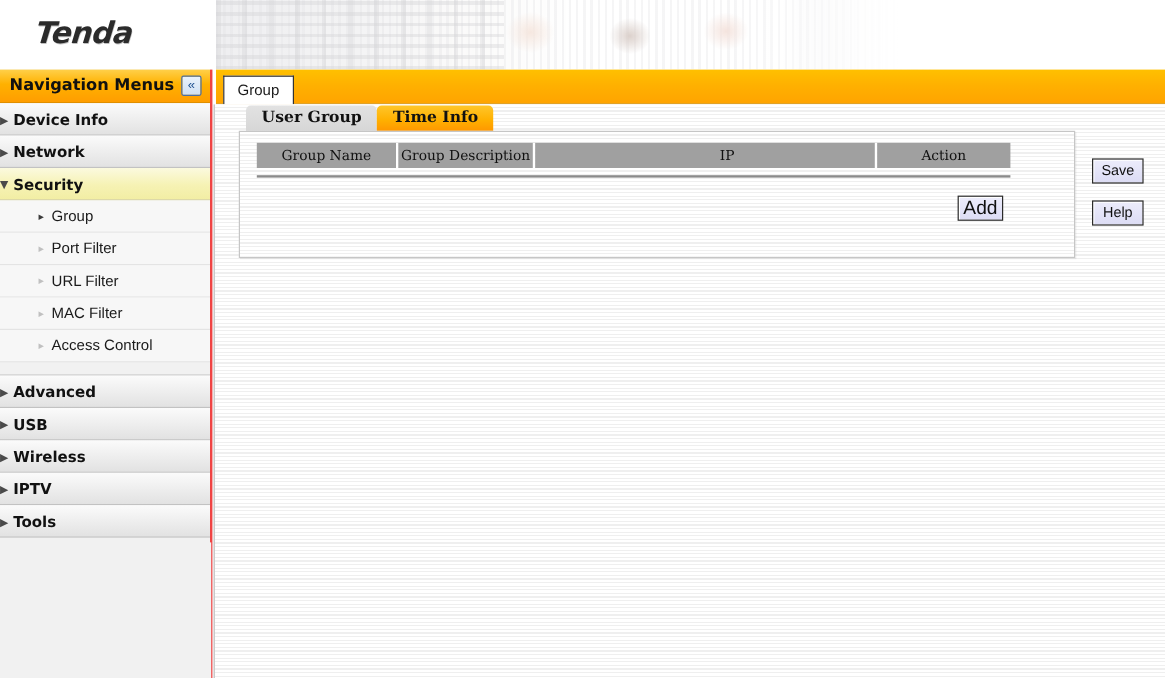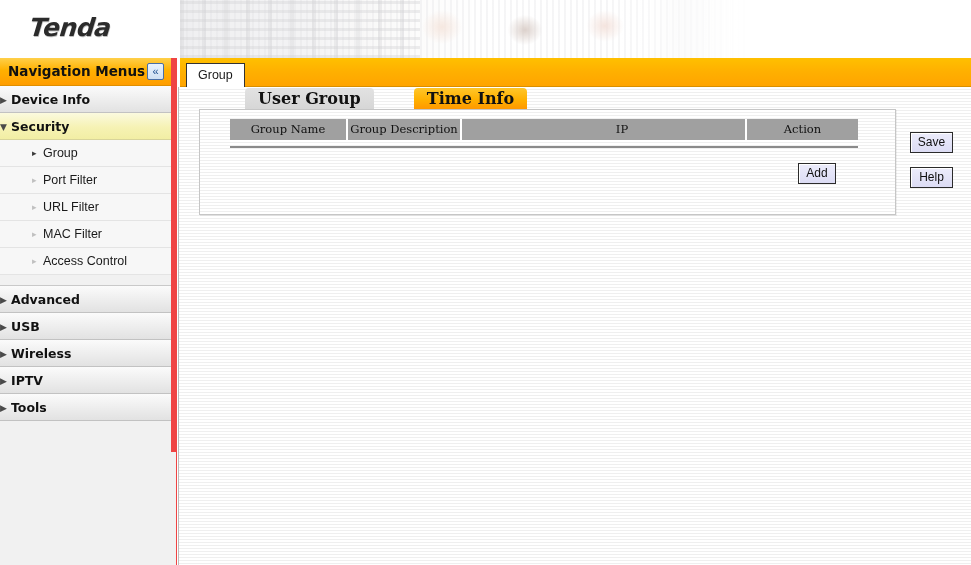--- a/index.html
+++ b/index.html
@@ -107,21 +107,21 @@
     color: #1a1a1a;
     font-family: "Liberation Sans", sans-serif;
   }
 
   
   #nav {
     position: absolute;
     left: 0; top: 58px;
     width: 177px; height: 507px;
     background: #f1f1f1;
-    border-right: 6px solid #ef4444;
+    border-right: 2px solid #ef4444;
   }
   #nav-header {
     position: relative;
     height: 28px;
     background: linear-gradient(180deg, #ffd04a 0%, #ffb100 45%, #ff9d00 100%);
     border-bottom: 1px solid #e08f00;
   }
   #nav-header-title {
     position: absolute;
     left: 8px; top: 5px;
@@ -219,27 +219,26 @@
     position: absolute;
     left: 26px; top: 1px;
     height: 22px;
   }
   .subtab {
     display: inline-block;
     height: 22px;
     line-height: 21px;
     padding: 0 13px;
     font-family: "DejaVu Serif", serif;
-    font-size: 16px;
+    font-size: 13px;
     font-weight: bold;
     color: #111111;
     border-radius: 4px 4px 0 0;
     cursor: pointer;
     vertical-align: bottom;
-    margin-left: 40px;
   }
   .subtab.inactive {
     background: linear-gradient(180deg, #e2e2e2 0%, #d6d6d6 100%);
   }
   .subtab.active {
     background: linear-gradient(180deg, #ffc62a 0%, #ffb000 55%, #ff9500 100%);
   }
 
   
   #panel {
@@ -249,21 +248,21 @@
     background-color: #fdfdfd;
     background-image: repeating-linear-gradient(180deg,
       #ffffff 0px, #ffffff 2px,
       #efefef 2px, #efefef 3px);
     border: 1px solid #c6c6c6;
     box-shadow: 1px 1px 0 rgba(0,0,0,0.06);
   }
 
   #grid {
     position: absolute;
-    left: 30px; top: 9px;
+    left: 14px; top: 9px;
     width: 628px;
   }
   #grid-head {
     display: flex;
     height: 21px;
   }
   .gh {
     height: 21px;
     line-height: 20px;
     text-align: center;
@@ -289,21 +288,21 @@
   #add-button {
     position: absolute;
     left: 598px; top: 53px;
     width: 38px; height: 21px;
     line-height: 19px;
     text-align: center;
     background: linear-gradient(180deg, #ececfb 0%, #dcdcf4 100%);
     border: 1px solid #2b2b2b;
     box-shadow: inset 1px 1px 0 #ffffff;
     font-family: "Liberation Sans", sans-serif;
-    font-size: 12px;
+    font-size: 16px;
     color: #101010;
     cursor: pointer;
   }
 
   .side-button {
     position: absolute;
     left: 731px;
     width: 43px; height: 21px;
     line-height: 19px;
     text-align: center;
@@ -336,20 +335,23 @@
 
     <div id="nav-header">
       <div id="nav-header-title">Navigation Menus</div>
       <div id="nav-collapse">«</div>
     </div>
 
     <div class="nav-item">
       <span class="arrow">▶</span><span>Device Info</span>
     </div>
 
+    <div class="nav-item">
+      <span class="arrow">▶</span><span>Network</span>
+    </div>
 
     <div class="nav-item expanded">
       <span class="arrow">▼</span><span>Security</span>
     </div>
 
     <div class="nav-sub active">
       <span class="arrow">▸</span><span>Group</span>
     </div>
     <div class="nav-sub">
       <span class="arrow">▸</span><span>Port Filter</span>

